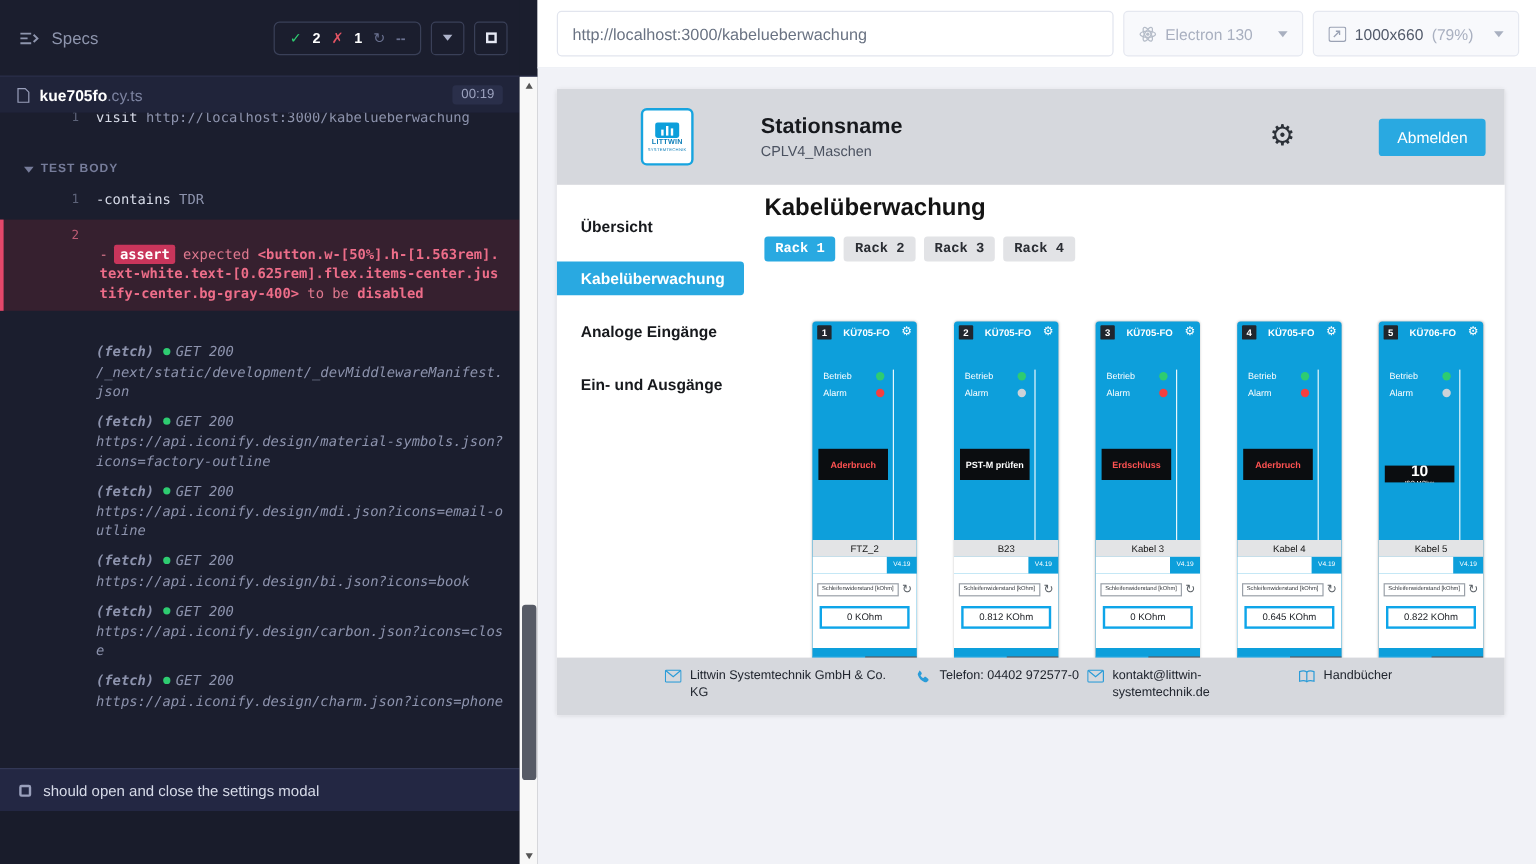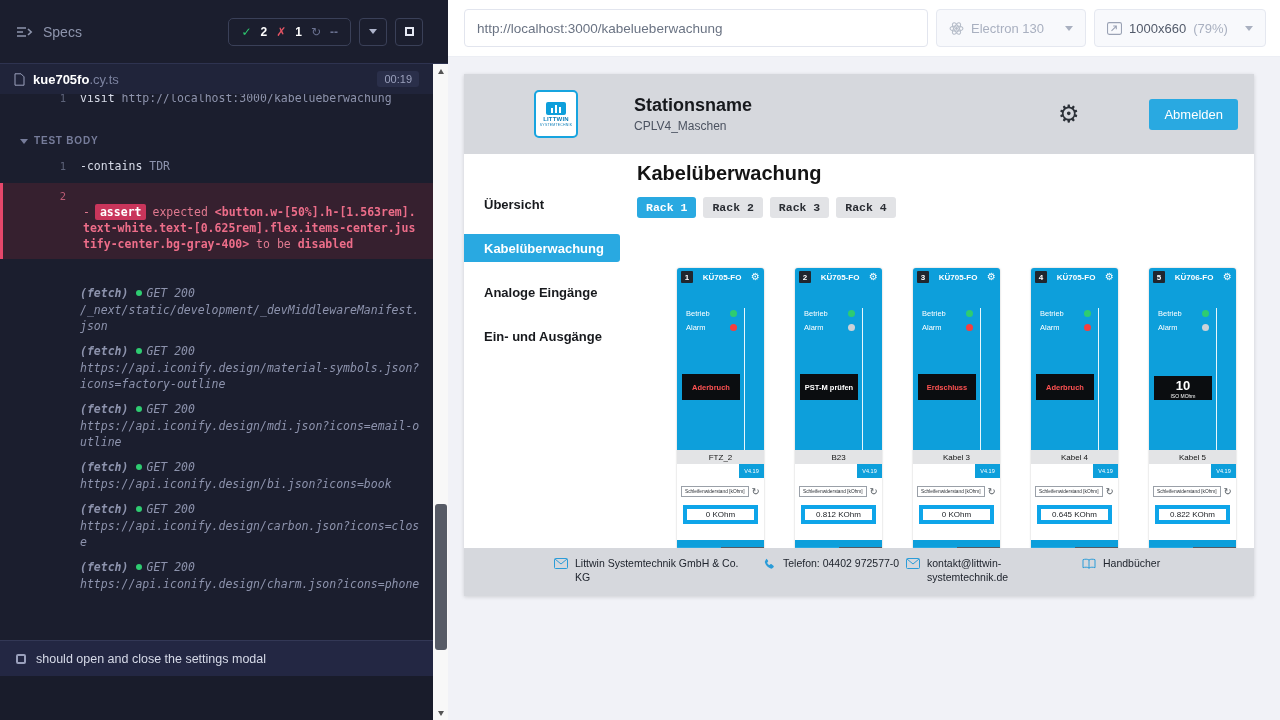--- a/index.html
+++ b/index.html
@@ -75,21 +75,21 @@
 .logo-mark i:nth-child(2){height:8px}
 .logo-mark i:nth-child(3){height:6px}
 .logo-text{font-size:6px;font-weight:bold;color:#0e7fb9;letter-spacing:.2px}
 .logo-sub{font-size:3.5px;color:#0e7fb9;letter-spacing:.2px}
 .station{margin-left:56px}
 .station-label{font-size:18px;font-weight:bold;color:#17191d}
 .station-value{font-size:12px;color:#4b5260;margin-top:3px}
 .app-gear{margin-left:auto;font-size:24px;color:#2c3138;cursor:pointer;line-height:1}
 .logout-btn{margin:0 8px 0 70px;background:var(--accent,#29a9e1);color:#fff;border:none;border-radius:3px;font-size:13px;padding:8px 15px;cursor:pointer;font-family:inherit}
 .app-body{display:flex;height:442px}
-.app-sidebar{width:156px;flex:none;padding-top:36px}
+.app-sidebar{width:156px;flex:none;padding-top:20px}
 .nav-item{height:28px;display:flex;align-items:center;padding-left:20px;margin-bottom:16px;font-size:13px;font-weight:bold;color:#17191d;cursor:pointer}
 .nav-item.active{background:var(--accent,#29a9e1);color:#fff;border-radius:0 3px 3px 0}
 .app-main{flex:1;padding:8px 0 0 17px;min-width:0}
 .page-title{font-size:20px;font-weight:bold;color:#141414}
 .tabs{display:flex;gap:7px;margin-top:12px}
 .tab{border:none;font-family:Liberation Mono, monospace;font-size:11.5px;font-weight:bold;padding:4px 9px;border-radius:3px;background:#e2e3e6;color:#2a2d33;cursor:pointer}
 .tab.active{background:var(--accent,#29a9e1);color:#fff}
 .cards{display:flex;gap:31px;margin:50px 0 0 40px}
 .card{width:87px;flex:none;background:var(--card-blue,#0d9fdb);border-radius:3px;overflow:hidden;box-shadow:0 0 2px rgba(0,0,0,.25)}
 .card-head{height:18px;display:flex;align-items:center;padding:0 4px;gap:3px}
@@ -100,32 +100,32 @@
 .card-body::after{content:"";position:absolute;top:2px;bottom:0;right:19px;width:1px;background:rgba(255,255,255,.9)}
 .card-left{width:68px}
 .led-row{display:flex;align-items:center;justify-content:space-between;padding:0 8px 0 9px;height:14px}
 .led-row:first-child{margin-top:20px}
 .led-label{color:#fff;font-size:7.5px}
 .dot{width:7px;height:7px;border-radius:50%;background:var(--green,#2ecc71);flex:none}
 .dot-alarm[data-state="off"]{background:#ccd2d8}
 .dot-alarm[data-state="on"]{background:var(--alarm-red,#f43f3f)}
 .status-box{margin:40px 5px 0 5px;height:26px;background:#0b0d10;display:flex;flex-direction:column;align-items:center;justify-content:center;overflow:hidden}
 .status-main{font-size:7.5px;font-weight:bold;white-space:nowrap}
-.status-box[data-kind="iso"]{height:24px;margin-top:42px}
+.status-box[data-kind="iso"]{height:14px;margin-top:54px}
 .status-box[data-kind="iso"] .status-main{font-size:13px}
 .status-sub{font-size:5px;color:#fff}
 .card-name{height:14px;background:#e3e4e6;color:#141414;font-size:8px;display:flex;align-items:center;justify-content:center}
 .card-version{height:14px;display:flex;align-items:center}
 .ver-box{width:62px;height:14px;background:#fff}
 .ver-text{flex:1;text-align:center;color:#fff;font-size:5.5px}
 .card-meas{height:62px;background:#fff;padding:8px 4px 0 4px}
 .meas-row{display:flex;align-items:center;gap:3px}
 .meas-label{flex:1;border:1px solid #9aa0a8;padding:2px 1px;font-size:4.8px;color:#2c3036;text-align:center;white-space:nowrap;overflow:hidden}
 .refresh-icon{font-size:10px;color:#5a6066;line-height:1;cursor:pointer;flex:none}
-.meas-value{margin:8px 2px 0 2px;height:19px;border:4px solid #0ea5e9;display:flex;align-items:center;justify-content:center;font-size:8px;color:#202328}
+.meas-value{margin:8px 2px 0 2px;height:19px;border:2px solid #0ea5e9;display:flex;align-items:center;justify-content:center;font-size:8px;color:#202328}
 .card-btns{display:flex;margin-top:7px;height:18px}
 .btn-schleife{flex:1;background:var(--accent,#29a9e1);color:#fff;border:none;font-size:7.5px;font-weight:bold;font-family:inherit;cursor:pointer}
 .btn-tdr{flex:1;background:#555b63;color:#fff;border:none;font-size:7.5px;font-weight:bold;font-family:inherit;cursor:pointer}
 .card-tail{height:20px;background:#fff}
 .app-footer{position:absolute;left:0;right:0;bottom:0;height:48px;background:#d6d8dd;display:flex;align-items:flex-start;padding:9px 0 0 90px}
 .f-item{display:flex;gap:7px;align-items:flex-start}
 .f-item svg{flex:none;margin-top:1px;color:#2b9cd8}
 .f-text{font-size:10.5px;color:#20252e;line-height:1.3}
 .f-item1{width:210px}.f-item1 .f-text{max-width:168px}
 .f-item2{width:142px}.f-item2 .f-text{max-width:120px}

